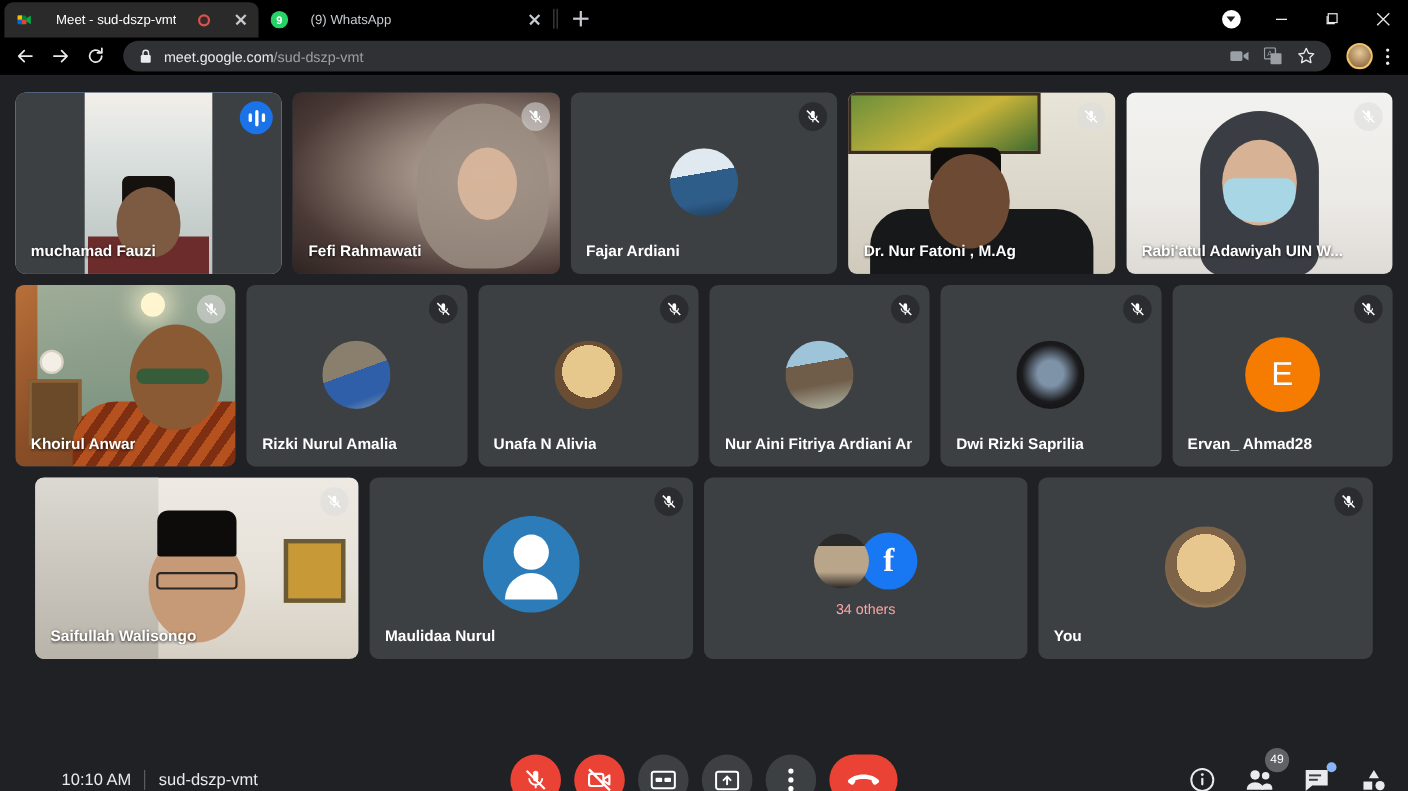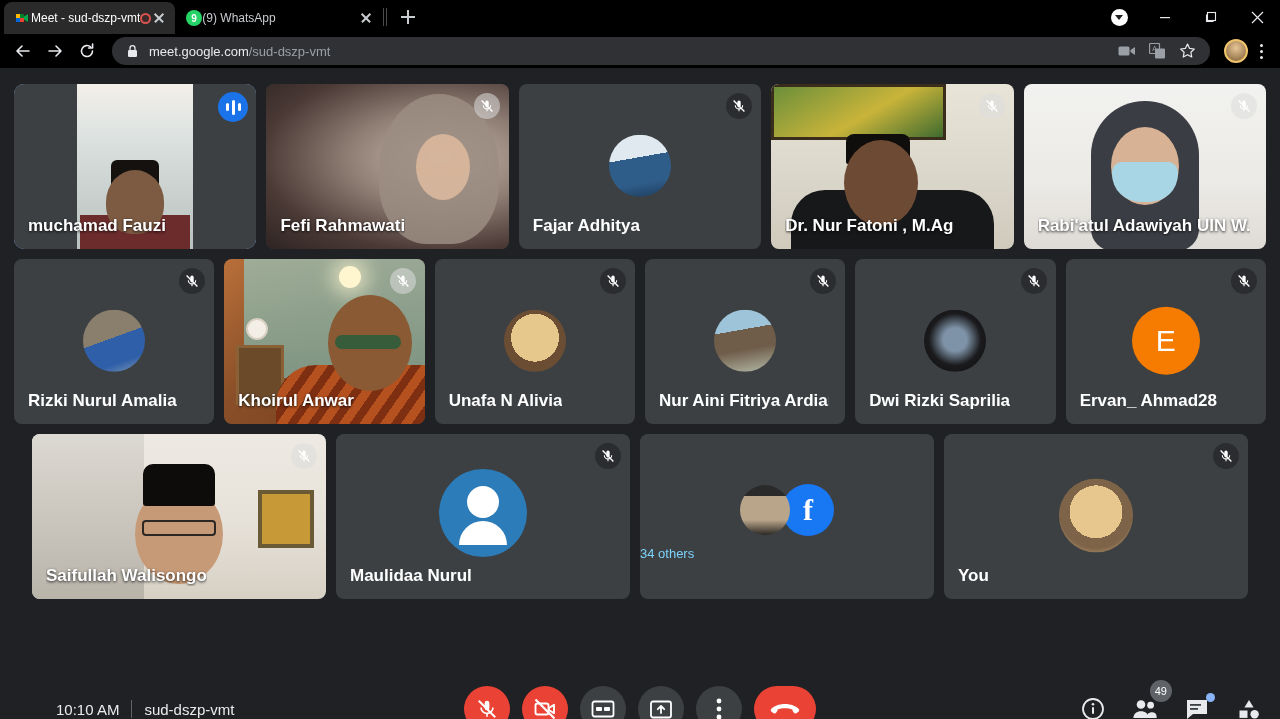--- a/index.html
+++ b/index.html
@@ -9,21 +9,21 @@
     font-family: "Liberation Sans", sans-serif;
     overflow: hidden;
   }
 
   
   .browser { width: 1280px; height: 68px; background: #000000; position: relative; }
 
   .tabstrip { height: 34px; display: flex; align-items: flex-end; padding-left: 4px; }
   .tab {
     height: 32px; display: flex; align-items: center;
-    padding: 0 8px 0 11px; gap: 0;
+    padding: 0 8px 0 11px; gap: 20px;
     border-radius: 8px 8px 0 0;
     position: relative; color: #c8ccd0; font-size: 12px;
     white-space: nowrap;
   }
   .tab.active { background: #2a2a2a; color: #ffffff; }
   .tab .favicon { width: 16px; height: 16px; flex: 0 0 16px; border-radius: 2px; display:block; }
   .tab .tab-title { max-width: 196px; overflow: hidden; text-overflow: clip; display:block; }
   .tab .rec-dot { width: 11px; height: 11px; border-radius: 50%; background: #3a2a2a; border: 2px solid #d9534f; flex:0 0 11px;}
   .tab .tab-close { width: 16px; height: 16px; flex:0 0 16px; position: relative; }
   .tab .tab-close::before, .tab .tab-close::after {
@@ -64,21 +64,21 @@
 
   .tile {
     position:relative; border-radius:8px; overflow:hidden;
     background:#3c4043; height:165px; flex: 1 1 0;
   }
   .tile.active-speaker {
     outline: 3px solid #8ab4f8; outline-offset:-3px; border-radius:10px;
   }
   .tile .name {
     position:absolute; left:14px; bottom:13px; z-index:5;
-    color:#fff; font-size:17px; font-weight:700;
+    color:#fff; font-size:14px; font-weight:700;
     text-shadow: 0 1px 3px rgba(0,0,0,.85);
     max-width: calc(100% - 30px); overflow:hidden; white-space:nowrap;
   }
   .tile .name.shadowless { text-shadow:none; }
   .mic-badge {
     position:absolute; top:9px; right:9px; width:26px; height:26px; border-radius:50%;
     background: rgba(32,33,36,.62); display:flex; align-items:center; justify-content:center; z-index:6;
   }
   .mic-badge.light { background: rgba(220,220,220,.55); }
   .audio-badge {
@@ -149,21 +149,21 @@
   .ph.unafa    { background: radial-gradient(circle at 50% 45%, #e6c78c 0 52%, #6b4d33 52% 72%, #dfc38a 100%); }
   .ph.nuraini  { background: linear-gradient(170deg,#9dc4d8 0 34%, #6f5d4a 34% 62%, #b3b9a6 100%); }
   .ph.dwi      { background: radial-gradient(circle at 50% 48%, #7e93a8 0 26%, #1b1b1d 58%, #0b0b0c 100%); }
   .ph.you      { background: radial-gradient(circle at 50% 45%, #e7c78e 0 48%, #7d6347 48% 66%, #e2c28c 100%); }
   .ph.others   { background: linear-gradient(180deg,#2a2a2a 0 22%, #b9a58a 22% 70%, #2b2724 100%); }
 
   .others-wrap { position:absolute; left:50%; top:46%; transform:translate(-50%,-50%); display:flex; align-items:center; }
   .others-wrap .o1 { width:50px; height:50px; border-radius:50%; overflow:hidden; position:relative; }
   .others-wrap .o2 { width:52px; height:52px; border-radius:50%; background:#1877f2; display:flex; align-items:center; justify-content:center;
       color:#fff; font-size:30px; font-weight:700; font-family:"Liberation Serif", serif; margin-left:-8px; }
-  .others-label { position:absolute; left:0; right:0; bottom:38px; color:#7dd3fc; font-size:13px; }
+  .others-label { position:absolute; left:0; right:0; bottom:38px; text-align:center; color:#fca5a5; font-size:13px; }
 
   .person-glyph { position:absolute; left:50%; top:48%; transform:translate(-50%,-50%); width:88px; height:88px; }
 
   
   .meetbar { height:56px; width:1280px; background:#202124; display:flex; align-items:center; position:relative; padding:0 16px; }
   .meetinfo { color:#e8eaed; font-size:15px; display:flex; align-items:center; gap:12px; font-weight:400;margin-left:40px; }
   .meetinfo .bar { width:1px; height:18px; background:#5f6368; display:block; }
   .ctrl-center { position:absolute; left:50%; transform:translateX(-50%); display:flex; align-items:center; gap:12px; }
   .ctrl { width:46px; height:46px; border-radius:50%; background:#3c4043; display:flex; align-items:center; justify-content:center; color:#fff; }
   .ctrl.red { background:#ea4335; }
@@ -331,21 +331,21 @@
           <div class="ph fajar"></div>
         </div>
       <div class="mic-badge">
         <svg width="14" height="14" viewBox="0 0 14 14">
             <path d="M7 1.6a1.7 1.7 0 0 1 1.7 1.7v3.4A1.7 1.7 0 0 1 7 8.4a1.7 1.7 0 0 1-1.7-1.7V3.3A1.7 1.7 0 0 1 7 1.6z" fill="#fff"></path>
             <path d="M3.3 6.2a3.7 3.7 0 0 0 7.4 0" stroke="#fff" stroke-width="1.1" fill="none"></path>
             <path d="M7 10v2.2" stroke="#fff" stroke-width="1.1"></path>
             <path d="M1.6 1.6l10.8 10.8" stroke="#fff" stroke-width="1.4"></path>
           </svg>
       </div>
-      <div class="name shadowless">Fajar Adhitya</div>
+      <div class="name shadowless">Fajar Ardiani</div>
     </div>
 
     <div class="tile">
       <div class="vid-fatoni">
           <div class="painting"></div>
           <div class="robe"></div>
           <div class="cap"></div>
           <div class="head"></div>
         </div>
       <div class="mic-badge light">
@@ -371,35 +371,20 @@
             <path d="M3.3 6.2a3.7 3.7 0 0 0 7.4 0" stroke="#fff" stroke-width="1.1" fill="none"></path>
             <path d="M7 10v2.2" stroke="#fff" stroke-width="1.1"></path>
             <path d="M1.6 1.6l10.8 10.8" stroke="#fff" stroke-width="1.4"></path>
           </svg>
       </div>
       <div class="name">Rabi'atul Adawiyah UIN W...</div>
     </div>
   </div>
 
   <div class="grid-row">
-
-    <div class="tile">
-      <div class="avatar-circle">
-          <div class="ph rizki"></div>
-        </div>
-      <div class="mic-badge">
-        <svg width="14" height="14" viewBox="0 0 14 14">
-            <path d="M7 1.6a1.7 1.7 0 0 1 1.7 1.7v3.4A1.7 1.7 0 0 1 7 8.4a1.7 1.7 0 0 1-1.7-1.7V3.3A1.7 1.7 0 0 1 7 1.6z" fill="#fff"></path>
-            <path d="M3.3 6.2a3.7 3.7 0 0 0 7.4 0" stroke="#fff" stroke-width="1.1" fill="none"></path>
-            <path d="M7 10v2.2" stroke="#fff" stroke-width="1.1"></path>
-            <path d="M1.6 1.6l10.8 10.8" stroke="#fff" stroke-width="1.4"></path>
-          </svg>
-      </div>
-      <div class="name shadowless">Rizki Nurul Amalia</div>
-    </div>
 
     <div class="tile">
       <div class="vid-khoirul">
           <div class="wall"></div>
           <div class="lamp"></div>
           <div class="clock"></div>
           <div class="cab"></div>
           <div class="batik"></div>
           <div class="head"></div>
           <div class="glass"></div>
@@ -410,20 +395,35 @@
             <path d="M3.3 6.2a3.7 3.7 0 0 0 7.4 0" stroke="#fff" stroke-width="1.1" fill="none"></path>
             <path d="M7 10v2.2" stroke="#fff" stroke-width="1.1"></path>
             <path d="M1.6 1.6l10.8 10.8" stroke="#fff" stroke-width="1.4"></path>
           </svg>
       </div>
       <div class="name">Khoirul Anwar</div>
     </div>
 
     <div class="tile">
       <div class="avatar-circle">
+          <div class="ph rizki"></div>
+        </div>
+      <div class="mic-badge">
+        <svg width="14" height="14" viewBox="0 0 14 14">
+            <path d="M7 1.6a1.7 1.7 0 0 1 1.7 1.7v3.4A1.7 1.7 0 0 1 7 8.4a1.7 1.7 0 0 1-1.7-1.7V3.3A1.7 1.7 0 0 1 7 1.6z" fill="#fff"></path>
+            <path d="M3.3 6.2a3.7 3.7 0 0 0 7.4 0" stroke="#fff" stroke-width="1.1" fill="none"></path>
+            <path d="M7 10v2.2" stroke="#fff" stroke-width="1.1"></path>
+            <path d="M1.6 1.6l10.8 10.8" stroke="#fff" stroke-width="1.4"></path>
+          </svg>
+      </div>
+      <div class="name shadowless">Rizki Nurul Amalia</div>
+    </div>
+
+    <div class="tile">
+      <div class="avatar-circle">
           <div class="ph unafa"></div>
         </div>
       <div class="mic-badge">
         <svg width="14" height="14" viewBox="0 0 14 14">
             <path d="M7 1.6a1.7 1.7 0 0 1 1.7 1.7v3.4A1.7 1.7 0 0 1 7 8.4a1.7 1.7 0 0 1-1.7-1.7V3.3A1.7 1.7 0 0 1 7 1.6z" fill="#fff"></path>
             <path d="M3.3 6.2a3.7 3.7 0 0 0 7.4 0" stroke="#fff" stroke-width="1.1" fill="none"></path>
             <path d="M7 10v2.2" stroke="#fff" stroke-width="1.1"></path>
             <path d="M1.6 1.6l10.8 10.8" stroke="#fff" stroke-width="1.4"></path>
           </svg>
       </div>

